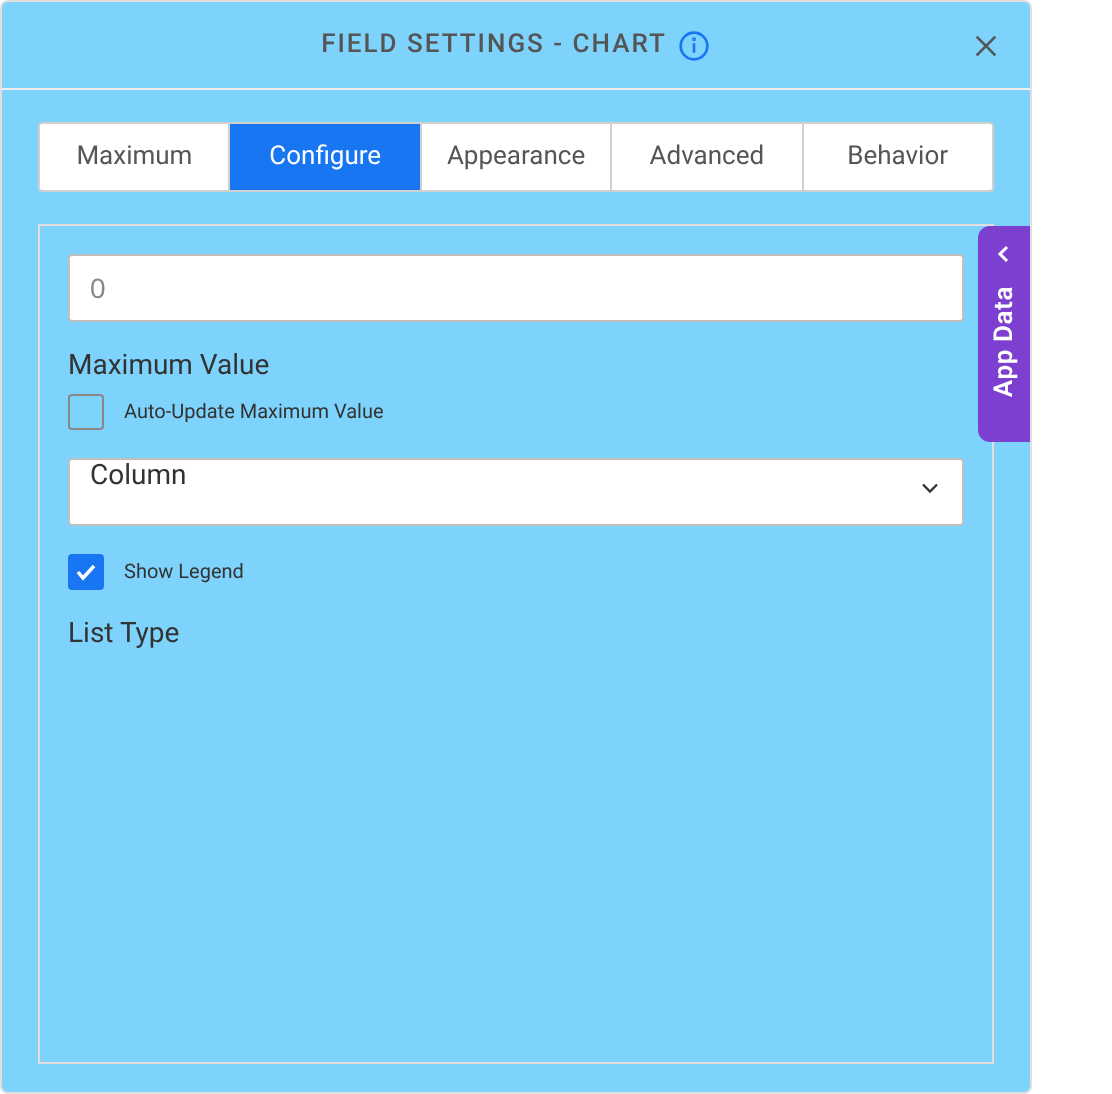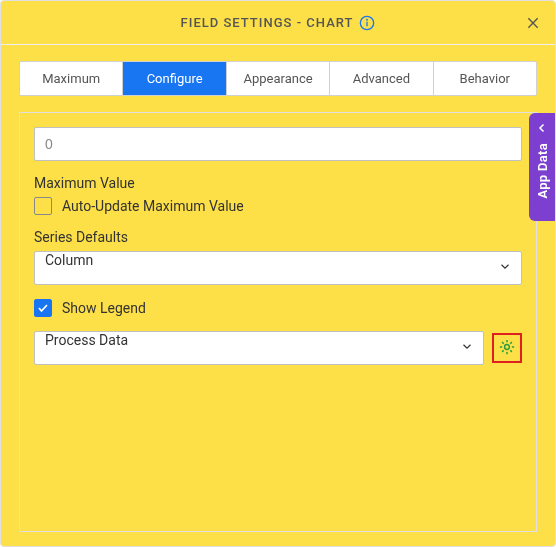--- a/index.html
+++ b/index.html
@@ -7,26 +7,26 @@
   font-family: -apple-system, BlinkMacSystemFont, "Segoe UI", Roboto, Arial, sans-serif;
   font-size: 14px;
   color: #333;
   background: #fff;
   width: 556px;
   height: 547px;
   position: relative;
   overflow: hidden;
 }
 .dialog {
-  width: 556px;
+  width: 516px;
   height: 547px;
   border: 1px solid #e0e0e0;
   border-radius: 4px;
   position: relative;
-  background: #fde047;
+  background: #7dd3fc;
 }
 .header {
   height: 44px;
   display: flex;
   align-items: center;
   justify-content: center;
   position: relative;
   border-bottom: 1px solid #eee;
 }
 .header-title {
@@ -138,21 +138,21 @@
   cursor: pointer;
   flex-shrink: 0;
 }
 .checkbox.checked {
   background: #1976f2;
   border-color: #1976f2;
 }
 .checkbox.checked svg { display: block; }
 .checkbox svg { display: none; }
 .checkbox-label {
-  font-size: 14px;
+  font-size: 10px;
   color: #333;
 }
 .list-type-row {
   display: flex;
   align-items: center;
   gap: 8px;
 }
 .list-type-row .select-wrap {
   flex: 1;
   margin-bottom: 0;
@@ -229,57 +229,39 @@
 
       <label class="field-label">Maximum Value</label>
 
       <div class="checkbox-row">
         <div class="checkbox">
           
         </div>
         <span class="checkbox-label">Auto-Update Maximum Value</span>
       </div>
 
-      <label class="field-label">Series Defaults</label>
       <div class="select-wrap">
         <div class="select">Column</div>
         <span class="chevron">
           <svg width="14" height="14" viewBox="0 0 24 24" fill="none" stroke="currentColor" stroke-width="2">
             <polyline points="6,9 12,15 18,9"></polyline>
           </svg>
         </span>
       </div>
 
       <div class="checkbox-row">
         <div class="checkbox checked">
           <svg width="12" height="12" viewBox="0 0 24 24" fill="none" stroke="#fff" stroke-width="3.5">
             <polyline points="4,12 9,18 20,6"></polyline>
           </svg>
         </div>
         <span class="checkbox-label">Show Legend</span>
       </div>
 
-      <div class="list-type-row">
-        <div class="select-wrap">
-          <div class="select">Process Data</div>
-          <span class="chevron">
-            <svg width="14" height="14" viewBox="0 0 24 24" fill="none" stroke="currentColor" stroke-width="2">
-              <polyline points="6,9 12,15 18,9"></polyline>
-            </svg>
-          </span>
-        </div>
-        <div class="gear-btn">
-          <span>
-            <svg width="18" height="18" viewBox="0 0 24 24" fill="none" stroke="currentColor" stroke-width="2">
-              <circle cx="12" cy="12" r="3.2"></circle>
-              <path d="M12 2.5v3M12 18.5v3M21.5 12h-3M5.5 12h-3M18.5 5.5l-2.1 2.1M7.6 16.4l-2.1 2.1M18.5 18.5l-2.1-2.1M7.6 7.6L5.5 5.5"></path>
-            </svg>
-          </span>
-        </div>
-      </div>
+      <label class="field-label">List Type</label>
 
     </div>
   </div>
 
   <div class="app-data-tab">
     <span>
       <svg width="12" height="12" viewBox="0 0 24 24" fill="none" stroke="#fff" stroke-width="3">
         <polyline points="15,5 8,12 15,19"></polyline>
       </svg>
     </span>

